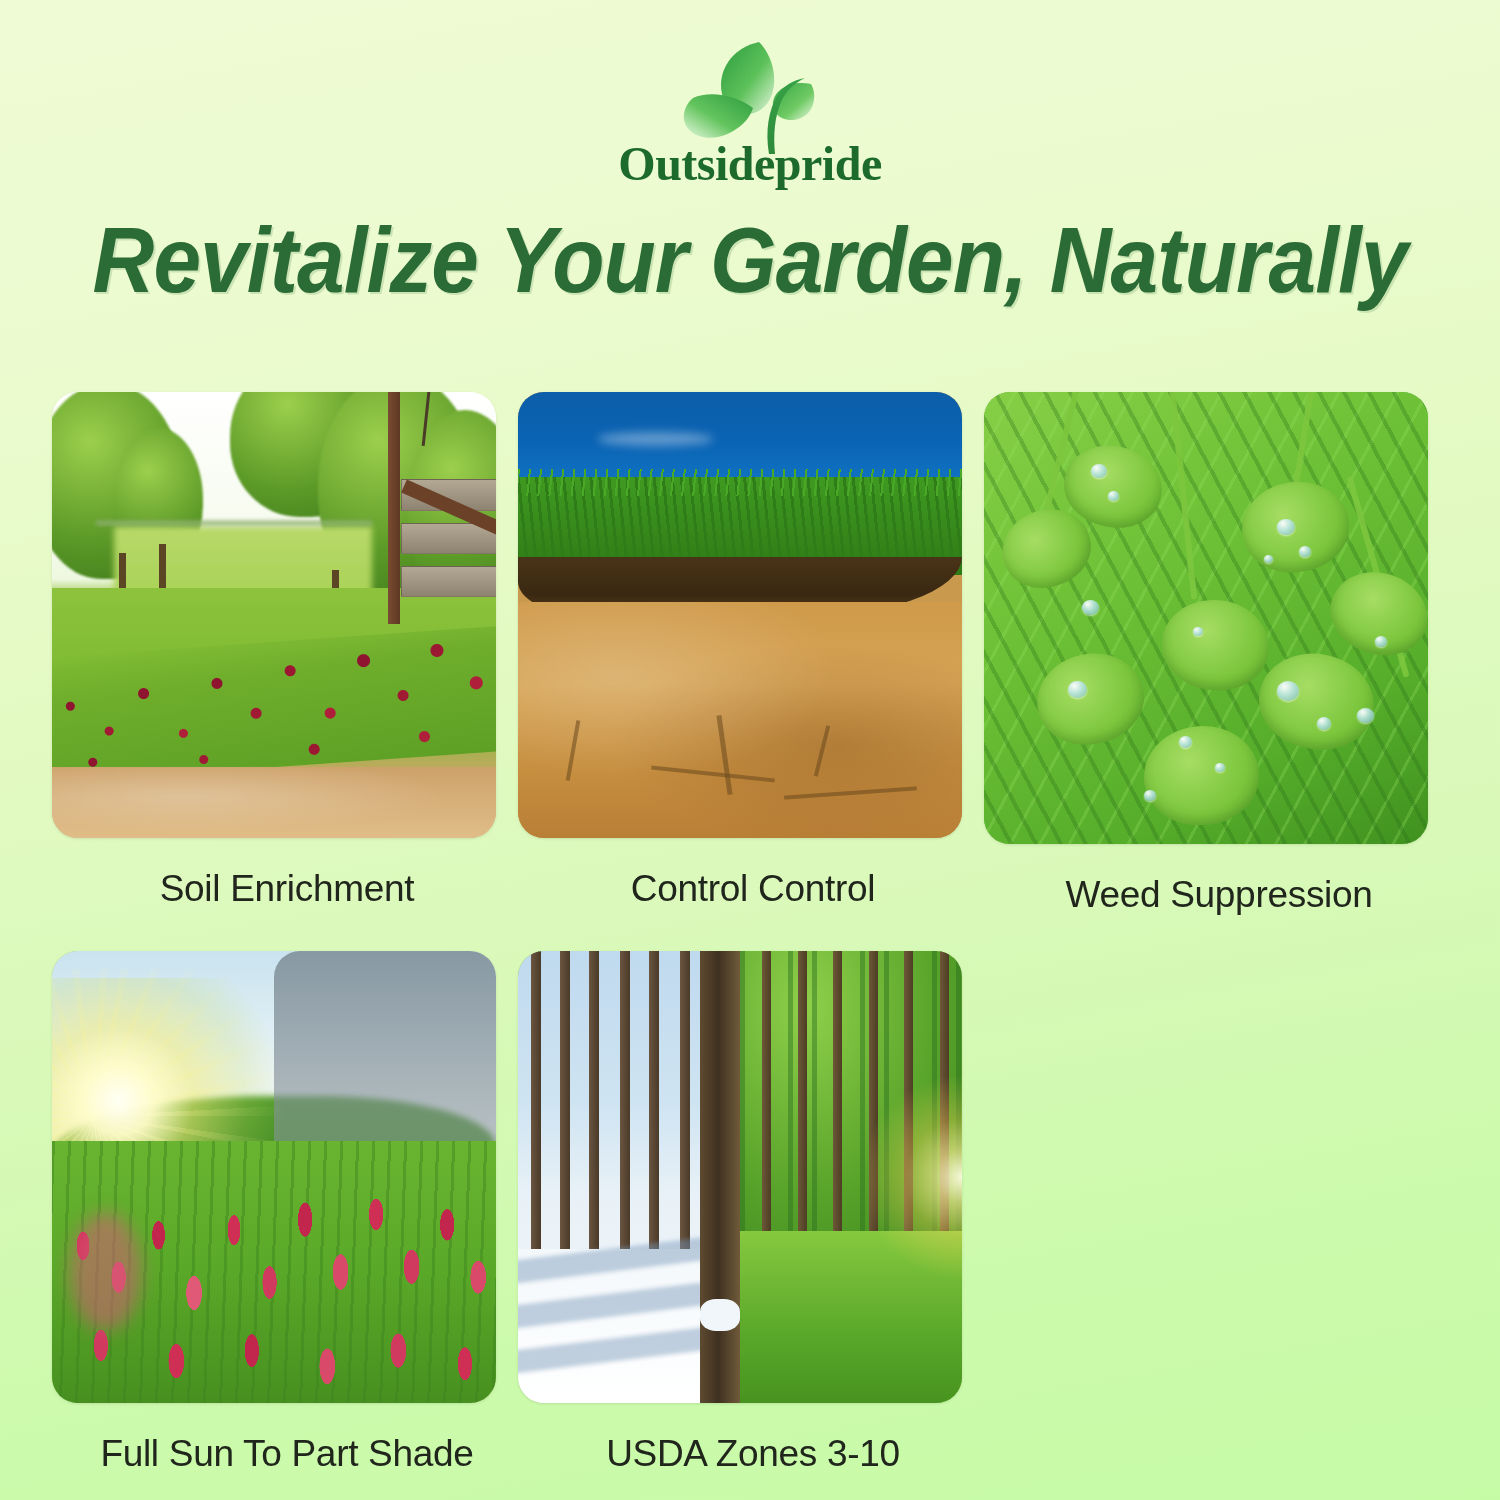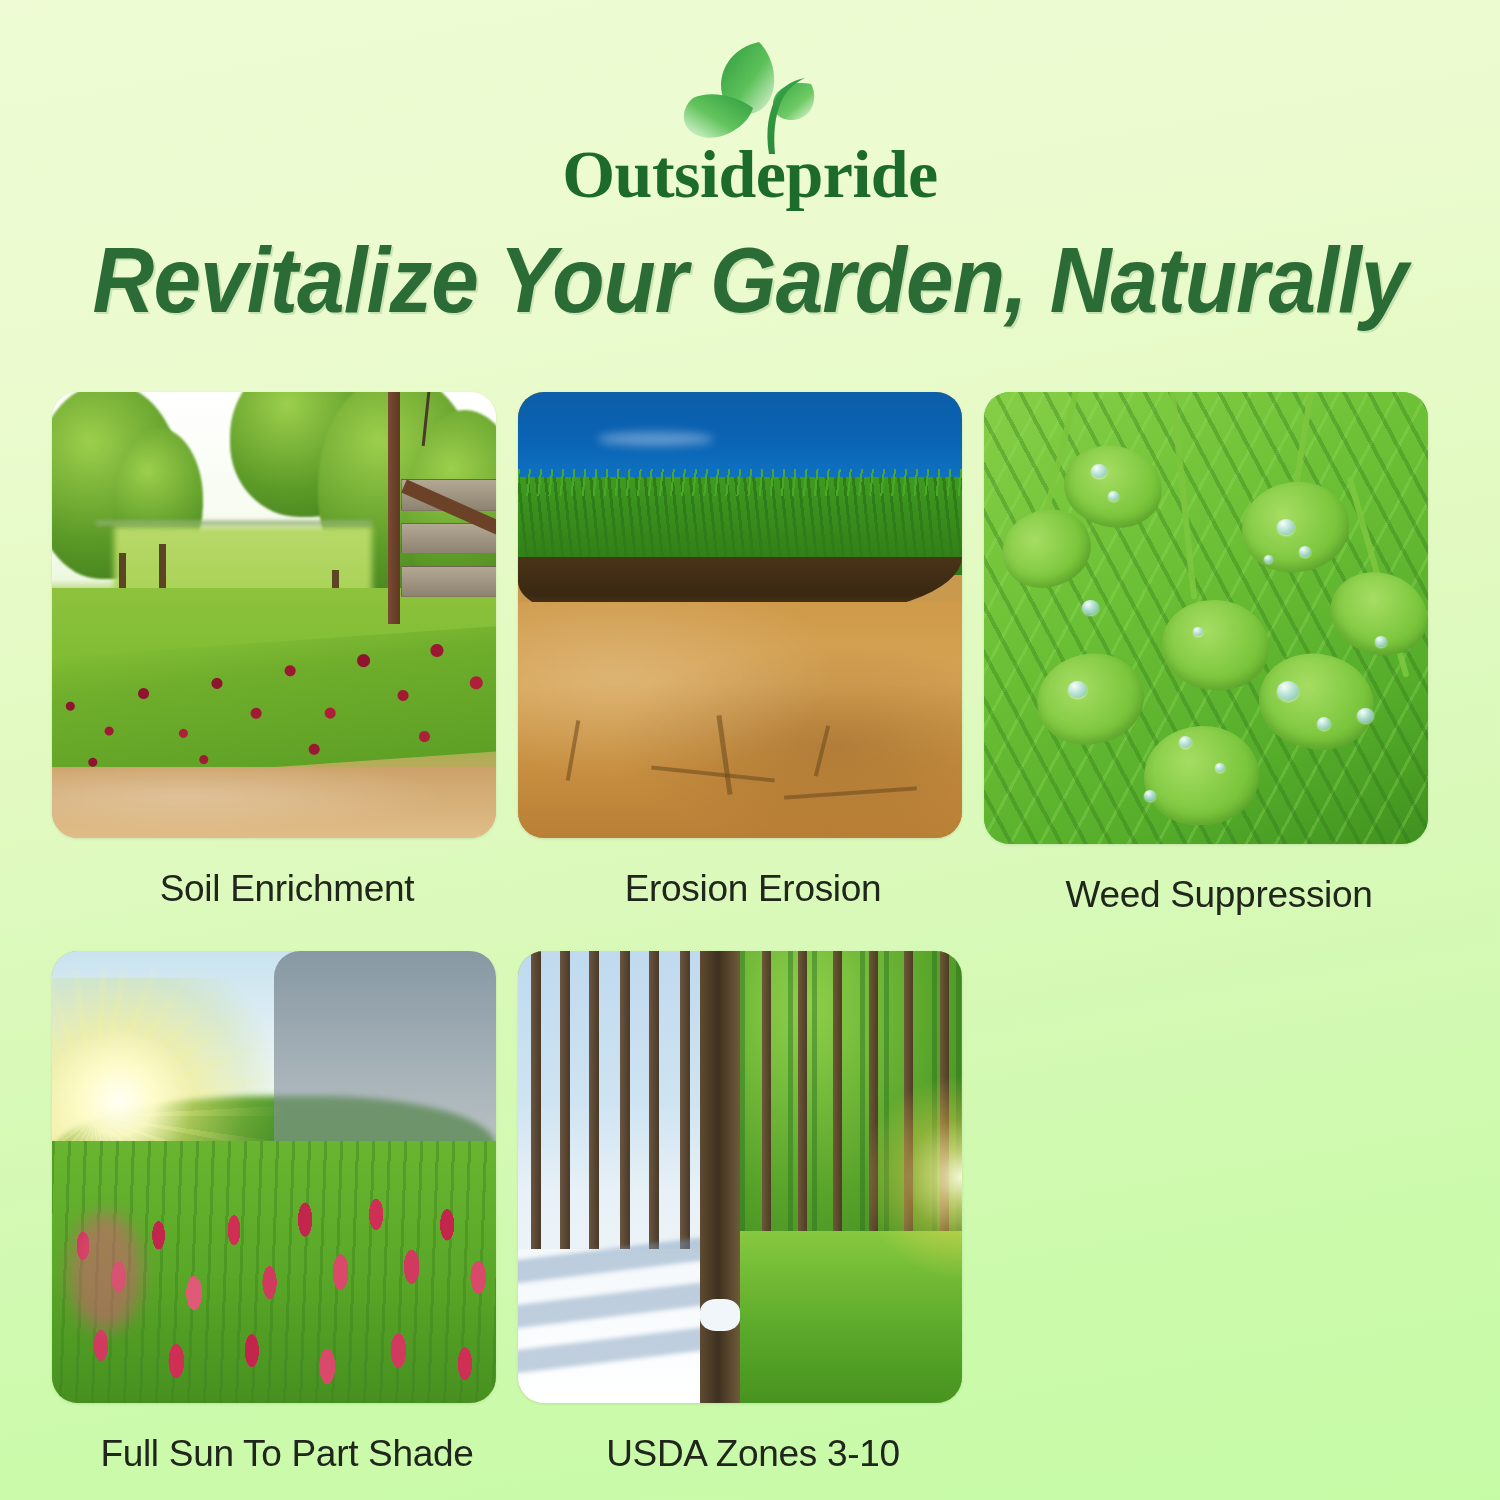--- a/index.html
+++ b/index.html
@@ -10,21 +10,21 @@
     background:linear-gradient(170deg,#eefbd4 0%,#ecfbd0 18%,#e4fac4 40%,#d8f9b8 62%,#ccfaac 82%,#c6fba6 100%);
     overflow:hidden;
     position:relative;
   }
 
   
   .logo-wrap { width:100%; padding-top:36px; display:flex; flex-direction:column; align-items:center; }
   .logo-mark { width:170px; height:120px; display:block; }
   .logo-text {
     font-family:"Liberation Serif", serif;
-    font-size:68px; font-weight:700; color:#1d6b2c;
+    font-size:48px; font-weight:700; color:#1d6b2c;
     letter-spacing:-0.5px; line-height:1; margin-top:-16px;
   }
 
   
   .headline {
     text-align:center;
     margin-top:26px;
     font-family:"Liberation Sans", sans-serif;
     font-weight:700; font-style:italic;
     font-size:92px;
@@ -373,21 +373,21 @@
       <div class="grass"></div>
       <div class="topsoil"></div>
       <div class="clay">
         <div class="crack c1"></div>
           <div class="crack c2"></div>
           <div class="crack c3"></div>
         <div class="crack c4"></div>
           <div class="crack c5"></div>
       </div>
     </div>
-    <div class="caption">Erosion Erosion</div>
+    <div class="caption">Control Control</div>
   </div>
 
 
   <div class="cell row2">
     <div class="tile t4">
       <div class="base"></div>
       <div class="blade2" style="left:16%;top:-4%;height:40%;transform:rotate(14deg)"></div>
       <div class="blade2" style="left:44%;top:-6%;height:52%;transform:rotate(-6deg)"></div>
       <div class="blade2" style="left:70%;top:-4%;height:44%;transform:rotate(9deg)"></div>
       <div class="blade2" style="left:88%;top:18%;height:46%;transform:rotate(-16deg)"></div>

